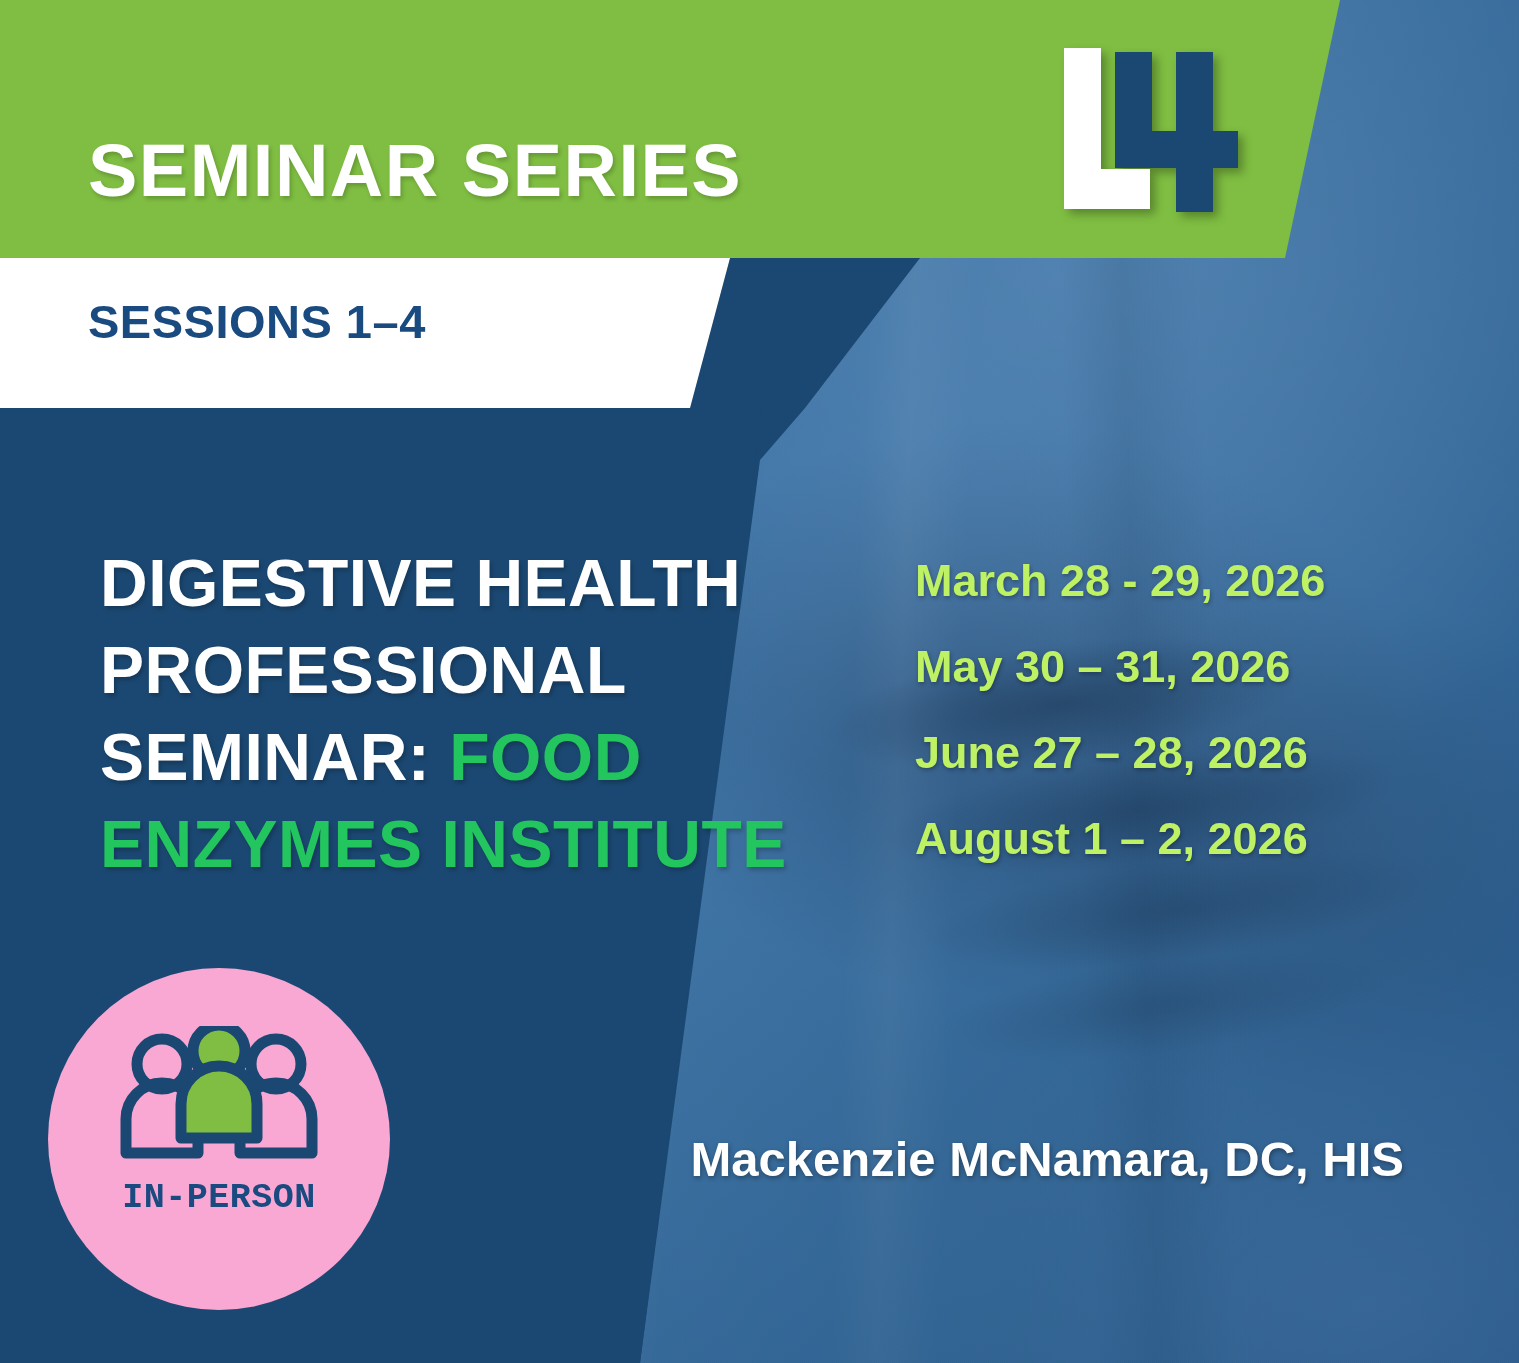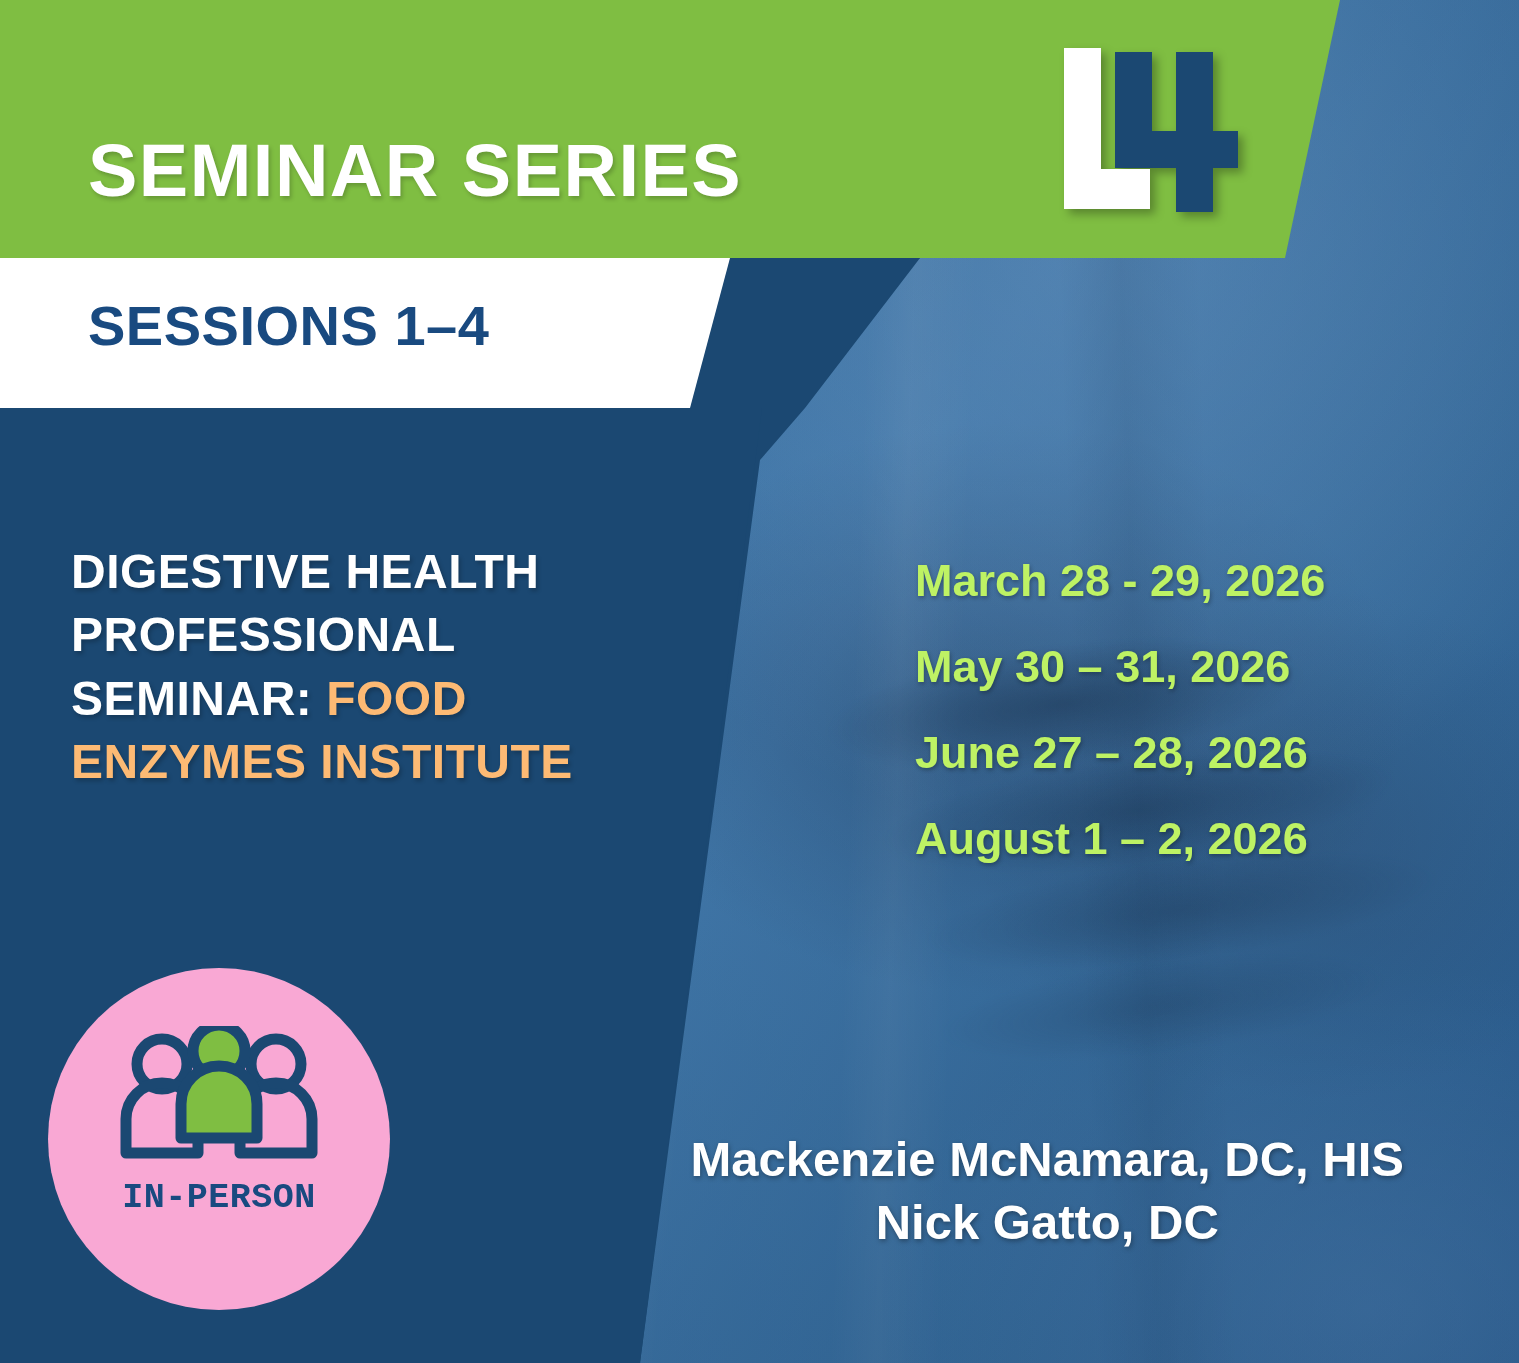--- a/index.html
+++ b/index.html
@@ -120,41 +120,41 @@
     background:#ffffff;
     clip-path: polygon(0 0, 740px 0, 700px 150px, 0 150px);
     filter: drop-shadow(4px 5px 7px rgba(0,0,0,0.40));
     z-index:7;
   }
   .sessions-title {
     position:absolute;
     left:88px; top:298px;
     z-index:9;
     color:#194a80;
-    font-size:56px;
+    font-size:47px;
     font-weight:bold;
     letter-spacing:0.5px;
     line-height:1;
     white-space:nowrap;
   }
 
   
   .headline {
     position:absolute;
-    left:71px; top:540px;
+    left:100px; top:540px;
     width:700px;
     z-index:9;
-    font-size:48px;
+    font-size:66px;
     font-weight:bold;
     line-height:1.32;
     letter-spacing:0.5px;
     color:#ffffff;
     text-shadow:2px 3px 4px rgba(0,0,0,0.22);
   }
-  .headline .accent { color:#fdba74; }
+  .headline .accent { color:#22c55e; }
 
   
   .dates {
     position:absolute;
     left:915px; top:558px;
     z-index:9;
     color:#bef264;
   }
   .date-line {
     font-size:45px;
@@ -242,21 +242,20 @@
 
   <div class="dates">
     <div class="date-line">March 28 - 29, 2026</div>
     <div class="date-line">May 30 – 31, 2026</div>
     <div class="date-line">June 27 – 28, 2026</div>
     <div class="date-line">August 1 – 2, 2026</div>
   </div>
 
   <div class="presenters">
     <div class="presenter-line">Mackenzie McNamara, DC, HIS</div>
-    <div class="presenter-line">Nick Gatto, DC</div>
   </div>
 
   <div class="badge">
     <div class="badge-icon">
       <svg width="200" height="134" viewBox="0 0 200 134" xmlns="http://www.w3.org/2000/svg" fill="none" stroke="#1b4872" stroke-width="11" stroke-linejoin="round">
 
         <circle cx="43" cy="38" r="25"></circle>
         <path d="M7 127 V93 a36 36 0 0 1 72 0 V127 Z"></path>
 
         <circle cx="157" cy="38" r="25"></circle>

